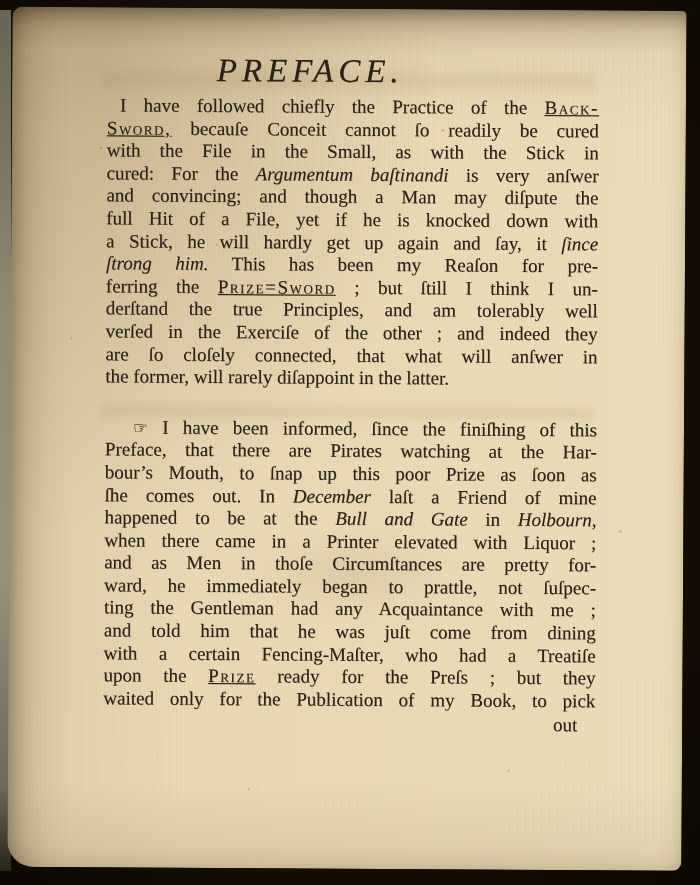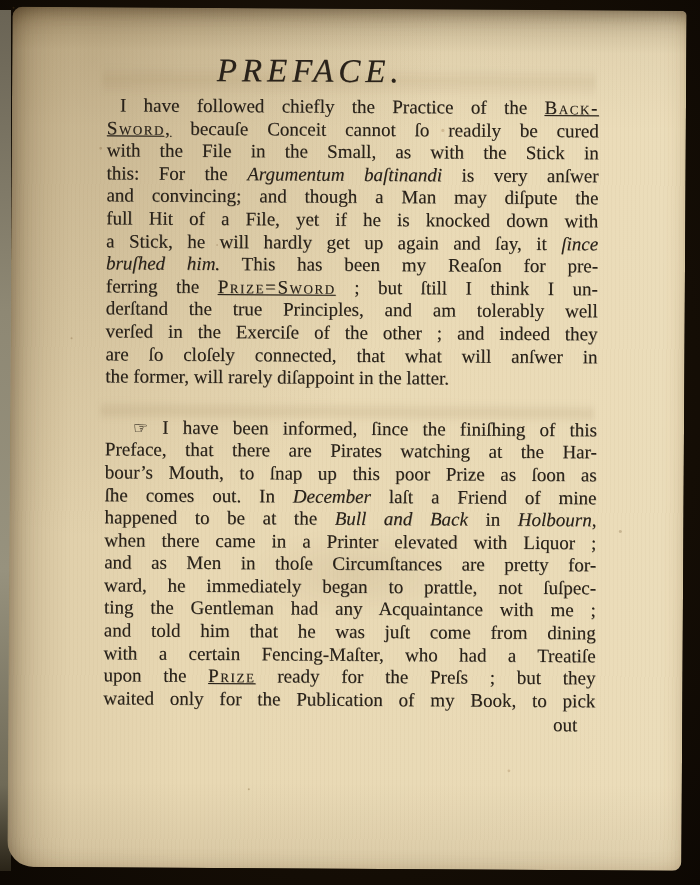--- a/index.html
+++ b/index.html
@@ -110,37 +110,37 @@
     <div class="smudge smudge-2"></div>
     <div class="smudge smudge-3"></div>
 
     <div class="title">PREFACE.</div>
 
     <div class="text-block">
       <div class="para para-0">
           <div class="line"><span class="seg">I have followed chiefly the Practice of the </span><span class="seg sc">Back-</span></div>
           <div class="line"><span class="seg sc">Sword,</span><span class="seg"> becauſe Conceit cannot ſo readily be cured</span></div>
           <div class="line"><span class="seg">with the File in the Small, as with the Stick in</span></div>
-          <div class="line"><span class="seg">this: For the </span><span class="seg it">Argumentum baſtinandi</span><span class="seg"> is very anſwer</span></div>
+          <div class="line"><span class="seg">cured: For the </span><span class="seg it">Argumentum baſtinandi</span><span class="seg"> is very anſwer</span></div>
           <div class="line"><span class="seg">and convincing; and though a Man may diſpute the</span></div>
           <div class="line"><span class="seg">full Hit of a File, yet if he is knocked down with</span></div>
           <div class="line"><span class="seg">a Stick, he will hardly get up again and ſay, it </span><span class="seg it">ſince</span></div>
-          <div class="line"><span class="seg it">bruſhed him.</span><span class="seg"> This has been my Reaſon for pre-</span></div>
+          <div class="line"><span class="seg it">ſtrong him.</span><span class="seg"> This has been my Reaſon for pre-</span></div>
           <div class="line"><span class="seg">ferring the </span><span class="seg sc">Prize=Sword</span><span class="seg"> ; but ſtill I think I un-</span></div>
           <div class="line"><span class="seg">derſtand the true Principles, and am tolerably well</span></div>
           <div class="line"><span class="seg">verſed in the Exerciſe of the other ; and indeed they</span></div>
           <div class="line"><span class="seg">are ſo cloſely connected, that what will anſwer in</span></div>
           <div class="line line-last"><span class="seg">the former, will rarely diſappoint in the latter.</span></div>
         </div>
       <div class="para para-1">
           <div class="line"><span class="seg manicule">☞</span><span class="seg"> I have been informed, ſince the finiſhing of this</span></div>
           <div class="line"><span class="seg">Preface, that there are Pirates watching at the Har-</span></div>
           <div class="line"><span class="seg">bour’s Mouth, to ſnap up this poor Prize as ſoon as</span></div>
           <div class="line"><span class="seg">ſhe comes out. In </span><span class="seg it">December</span><span class="seg"> laſt a Friend of mine</span></div>
-          <div class="line"><span class="seg">happened to be at the </span><span class="seg it">Bull and Back</span><span class="seg"> in </span><span class="seg it">Holbourn</span><span class="seg">,</span></div>
+          <div class="line"><span class="seg">happened to be at the </span><span class="seg it">Bull and Gate</span><span class="seg"> in </span><span class="seg it">Holbourn</span><span class="seg">,</span></div>
           <div class="line"><span class="seg">when there came in a Printer elevated with Liquor ;</span></div>
           <div class="line"><span class="seg">and as Men in thoſe Circumſtances are pretty for-</span></div>
           <div class="line"><span class="seg">ward, he immediately began to prattle, not ſuſpec-</span></div>
           <div class="line"><span class="seg">ting the Gentleman had any Acquaintance with me ;</span></div>
           <div class="line"><span class="seg">and told him that he was juſt come from dining</span></div>
           <div class="line"><span class="seg">with a certain Fencing-Maſter, who had a Treatiſe</span></div>
           <div class="line"><span class="seg">upon the </span><span class="seg sc">Prize</span><span class="seg"> ready for the Preſs ; but they</span></div>
           <div class="line"><span class="seg">waited only for the Publication of my Book, to pick</span></div>
         </div>
       <div class="catchword">out</div>

